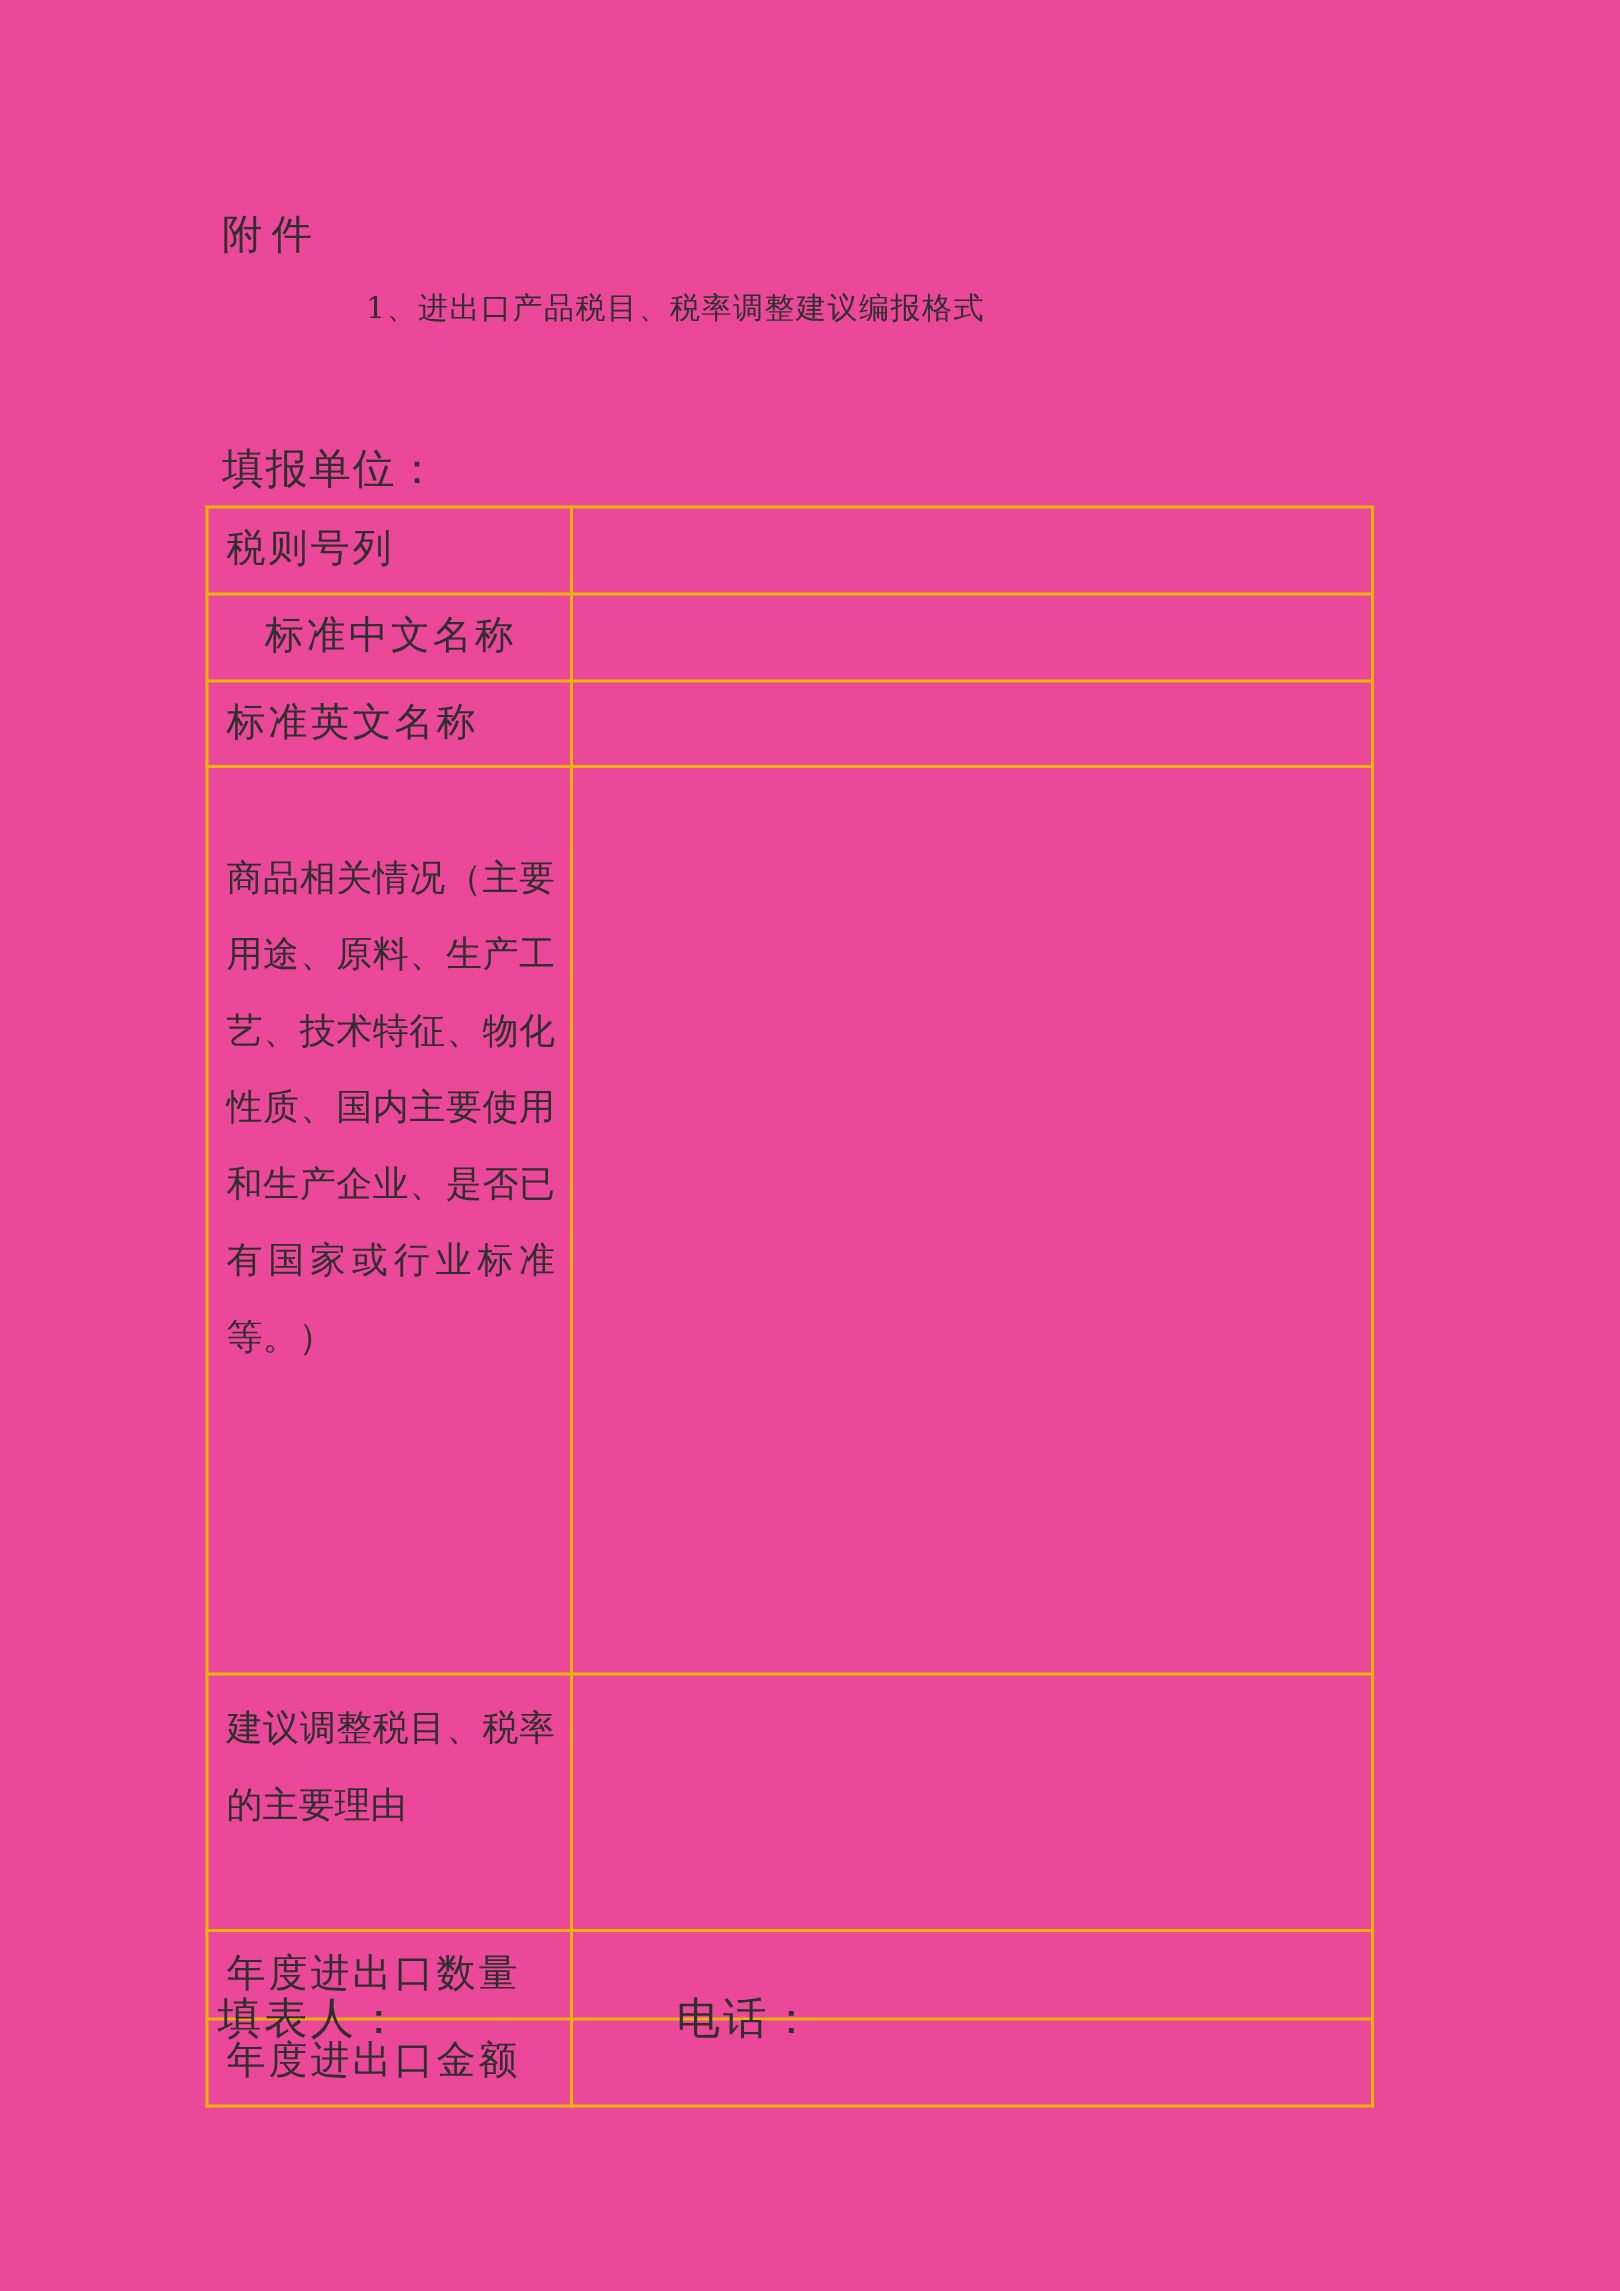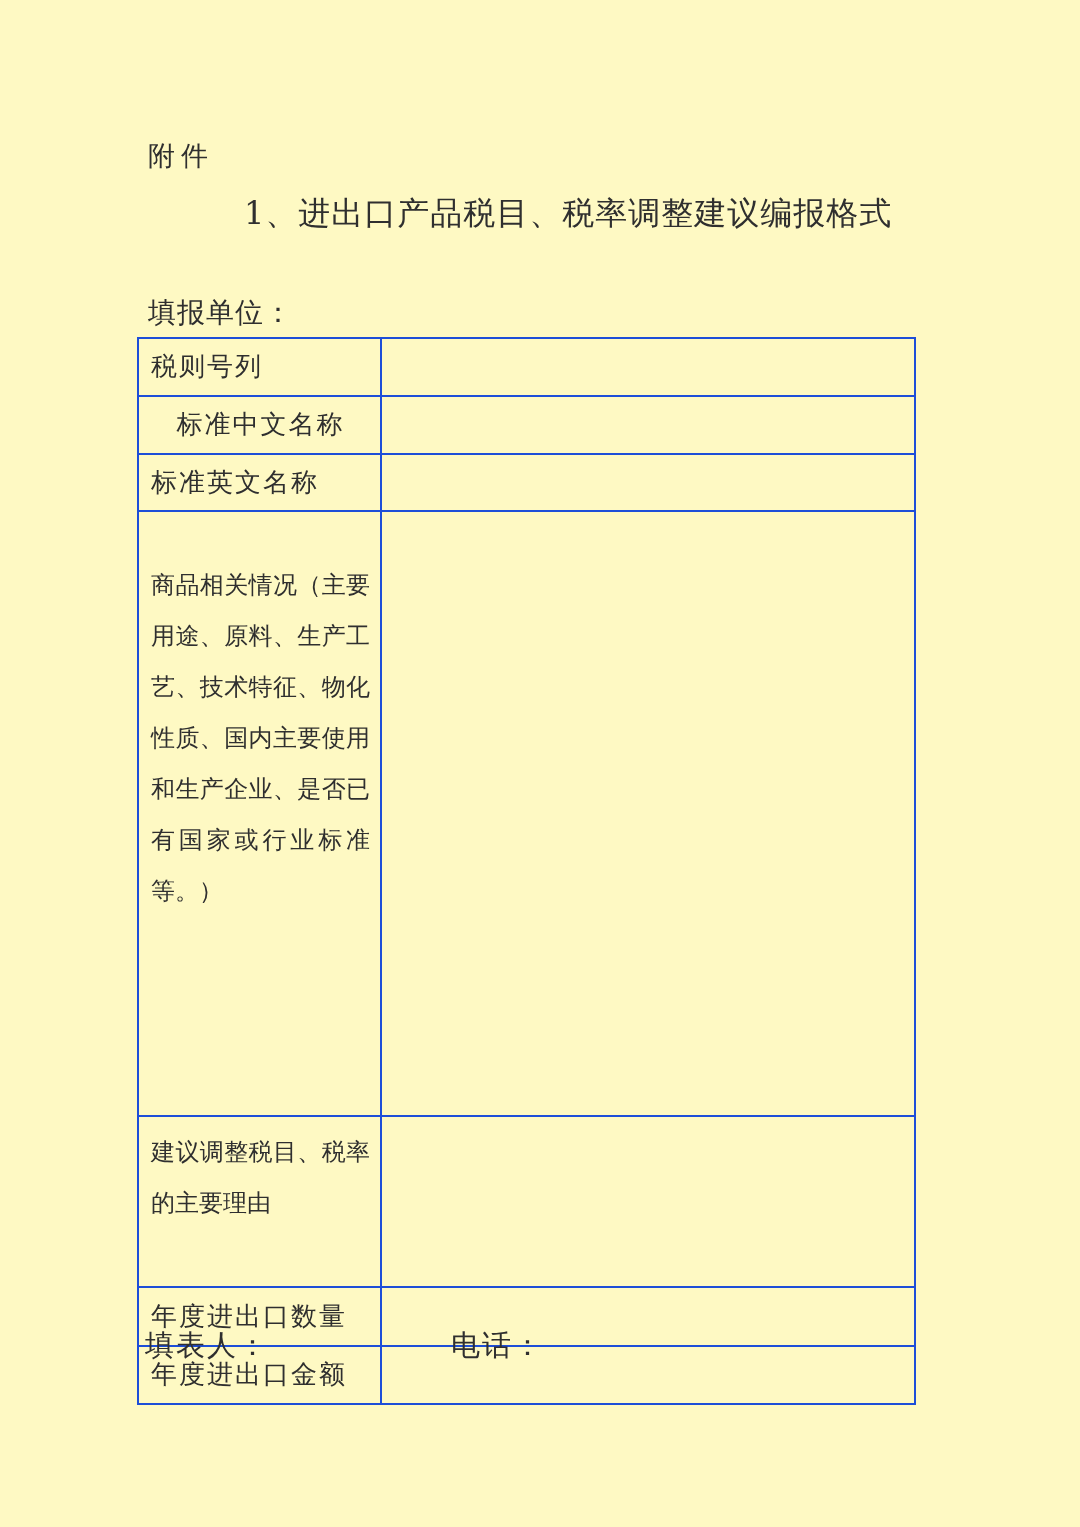--- a/index.html
+++ b/index.html
@@ -5,38 +5,38 @@
   html, body {
     margin: 0;
     padding: 0;
     background: #e8e8e8;
   }
   .page {
     position: relative;
     width: 1080px;
     height: 1527px;
     margin: 0 auto;
-    background: #fef9c3;
+    background: #ec4899;
     color: #2f2f2f;
     font-family: "DejaVu Serif", "Liberation Serif", serif;
     overflow: hidden;
   }
   .attachment {
     position: absolute;
     left: 148px;
     top: 138px;
     font-size: 27px;
     letter-spacing: 6px;
     white-space: nowrap;
   }
   .title {
     position: absolute;
     left: 244px;
     top: 192px;
-    font-size: 32px;
+    font-size: 20px;
     letter-spacing: 1px;
     white-space: nowrap;
   }
   .unit {
     position: absolute;
     left: 148px;
     top: 294px;
     font-size: 28px;
     letter-spacing: 1px;
     white-space: nowrap;
@@ -45,21 +45,21 @@
   table.form {
     position: absolute;
     left: 137px;
     top: 337px;
     width: 779px;
     border-collapse: collapse;
     table-layout: fixed;
   }
   table.form col.c-label { width: 243px; }
   table.form td {
-    border: 2px solid #1d4ed8;
+    border: 2px solid #eab308;
     font-size: 26px;
     letter-spacing: 2px;
     vertical-align: middle;
     padding: 4px 10px 4px 12px;
     line-height: 1.35;
     overflow: hidden;
   }
   
   tr.r1 td { height: 48px; }
   tr.r2 td { height: 48px; text-align: center; }

